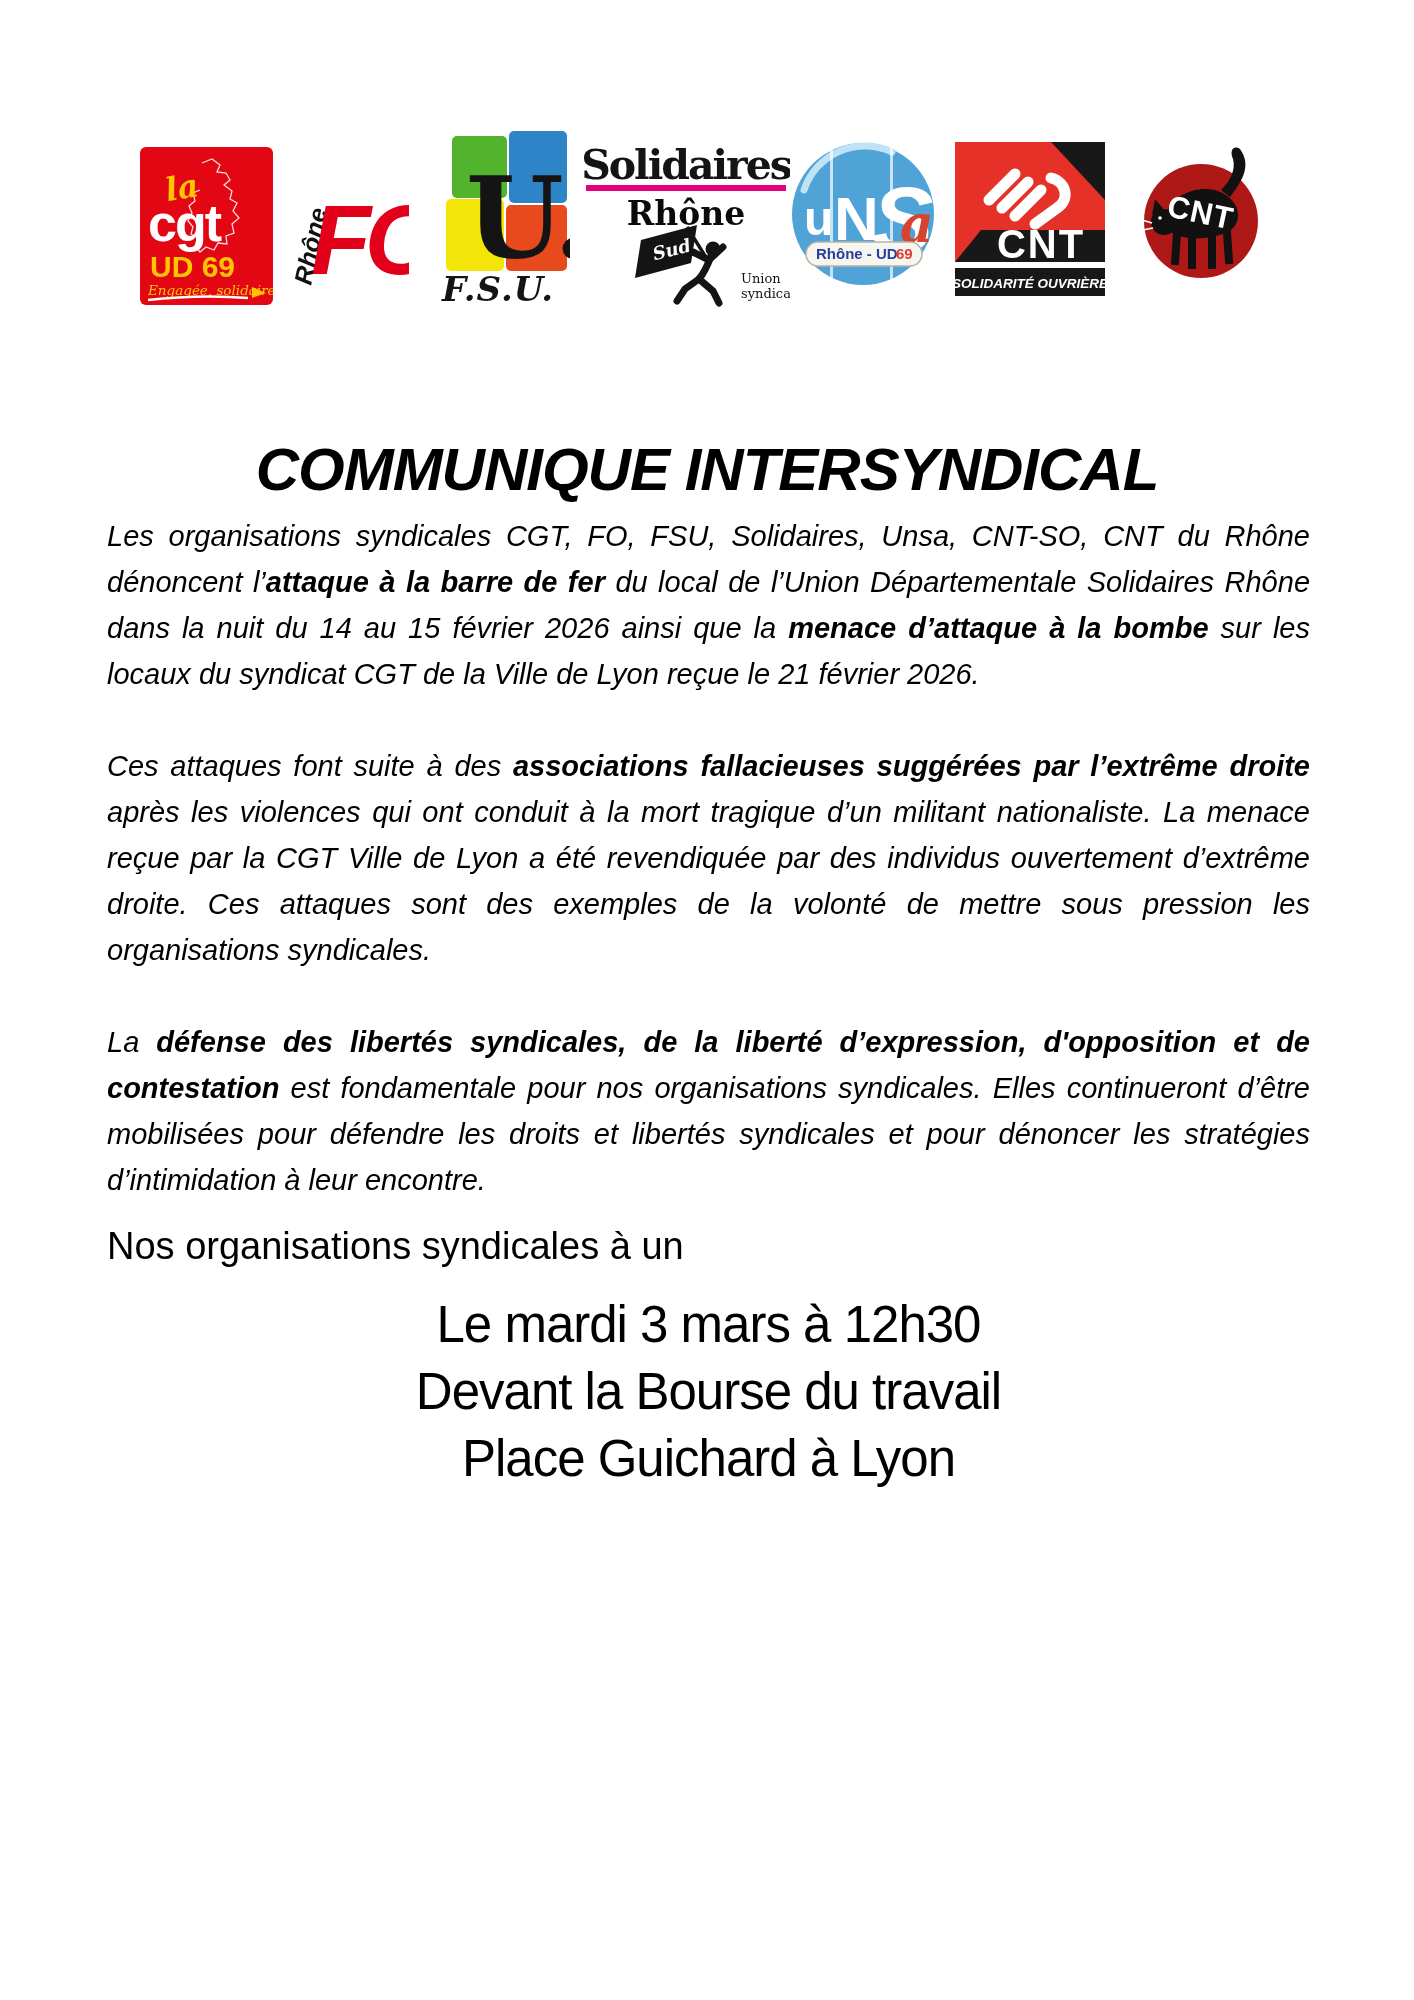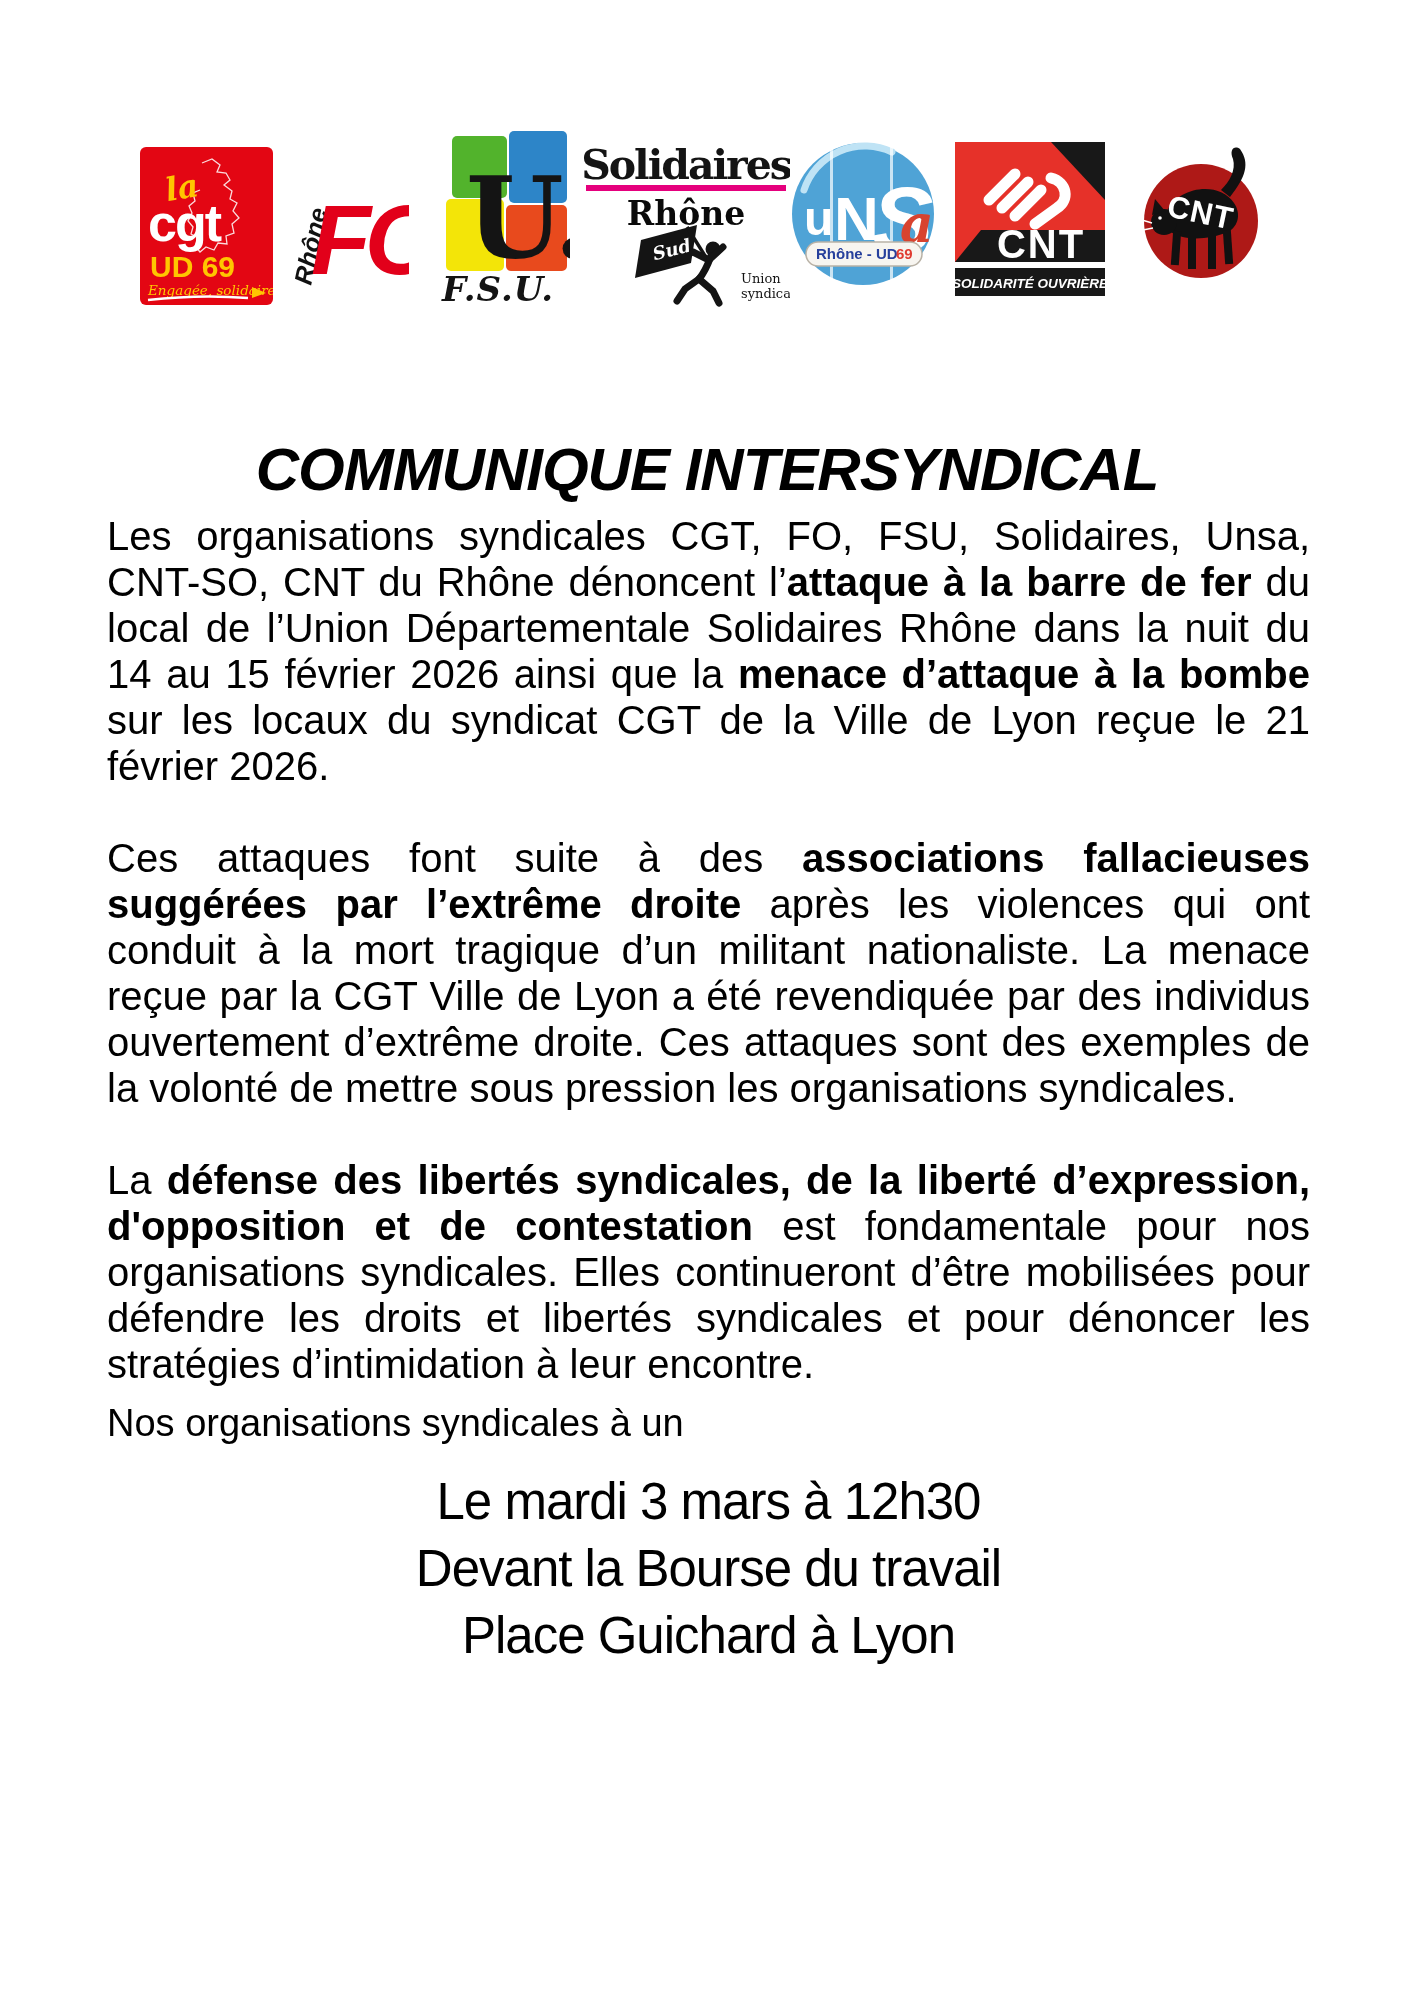--- a/index.html
+++ b/index.html
@@ -14,23 +14,23 @@
   #logo-fsu{left:440px;top:131px;width:130px;height:175px;}
   #logo-solidaires{left:583px;top:143px;width:207px;height:167px;}
   #logo-unsa{left:790px;top:140px;width:148px;height:148px;}
   #logo-cntso{left:955px;top:142px;width:150px;height:158px;}
   #logo-cnt{left:1138px;top:133px;width:130px;height:157px;}
   
   .doc-title{position:absolute;left:0;right:0;top:394px;text-align:center;
              font-size:60px;line-height:72px;font-weight:700;letter-spacing:-1px;font-style:italic;}
   
   .content{position:absolute;left:107px;width:1203px;top:513px;}
-  p.body{font-size:40px;line-height:46px;text-align:justify;margin:0 0 46px;}
+  p.body{font-size:29px;line-height:46px;text-align:justify;margin:0 0 46px;font-style:italic;}
   p.body b{font-weight:700;}
-  p.body.tight{margin-bottom:13px;}
+  p.body.tight{margin-bottom:20px;}
   p.appeal{font-size:38px;line-height:46px;margin:0 0 22px;text-align:left;}
   .rally{text-align:center;}
   .rally-heading{font-size:60px;line-height:70px;font-weight:700;letter-spacing:-1px;margin:0 0 22px;}
   .rally-lines{font-size:51px;line-height:67px;font-weight:400;letter-spacing:-1px;}
 </style>
 </head>
 <body>
 
 <div class="page">
 

